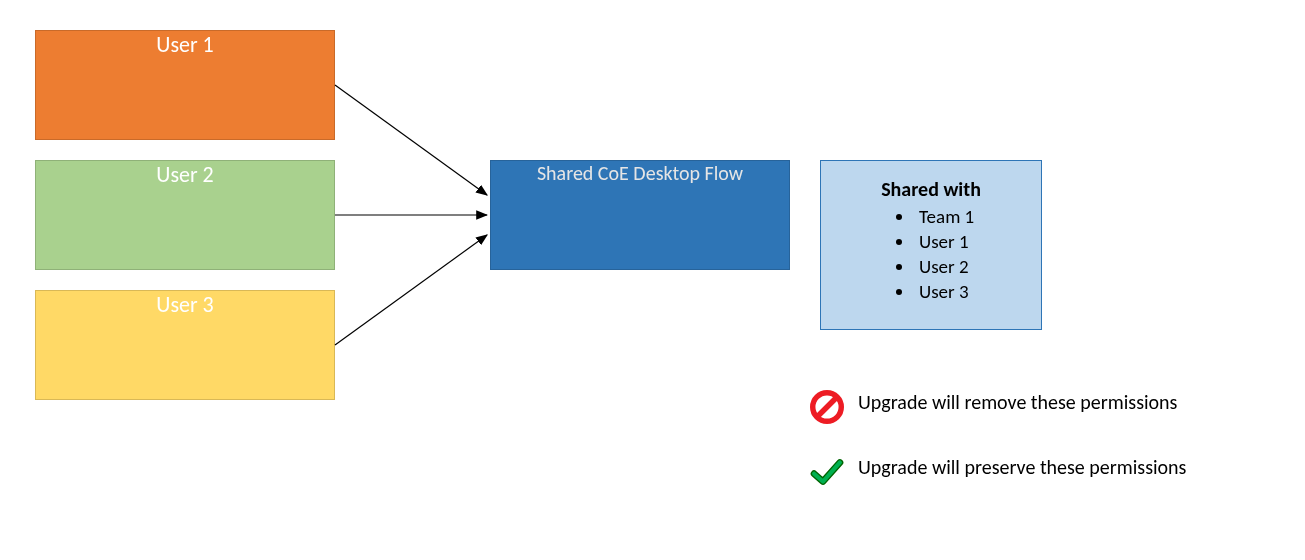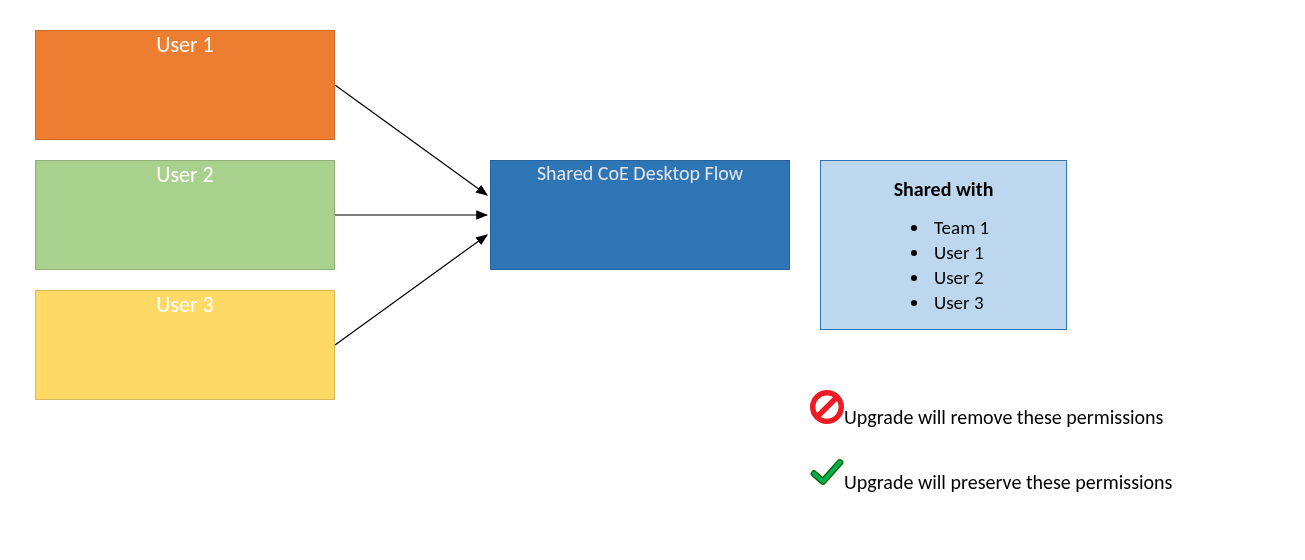--- a/index.html
+++ b/index.html
@@ -25,47 +25,48 @@
     color: #ffffff;
     font-size: 22px;
   }
   .shared-flow-box {
     width: 300px;
     height: 110px;
     color: #e5e5e5;
     font-size: 20px;
   }
   .shared-with-box {
-    width: 247px;
+    width: 222px;
     height: 170px;
     font-size: 20px;
     color: #000000;
     display: block;
     padding: 16px 14px 24px 14px;
     text-align: left;
   }
   .shared-with-title {
     font-weight: 700;
     text-align: center;
     margin-bottom: 4px;
   }
   .shared-with-box ul {
     list-style: disc;
-    margin: 15px;
+    margin: 0;
     padding-left: 80px;
   }
   .shared-with-box li {
     margin: 2px 0;
     padding-left: 4px;
     font-size: 19px;
   }
   .legend {
     position: absolute;
     display: flex;
-    align-items: flex-end;
+    align-items: flex-start;
+    gap: 14px;
     font-size: 20px;
     color: #000;
   }
   svg.arrows {
     position: absolute;
     left: 0;
     top: 0;
     width: 1305px;
     height: 560px;
     pointer-events: none;

